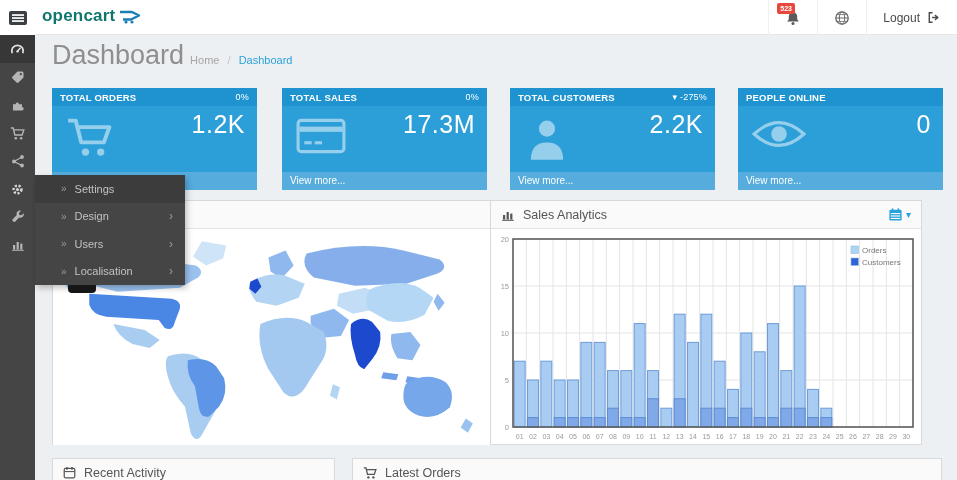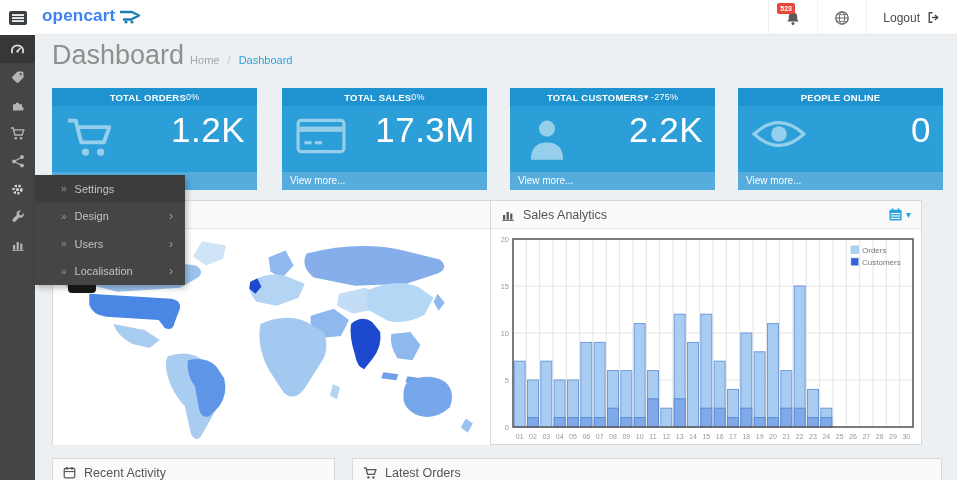--- a/index.html
+++ b/index.html
@@ -4,21 +4,21 @@
 <style>
   * { margin:0; padding:0; box-sizing:border-box; }
   html,body { background:#edf0f2; }
   body { font-family:"Liberation Sans", sans-serif; }
   .app { position:relative; width:957px; height:480px; overflow:hidden; background:#edf0f2; }
 
   
   .header { position:absolute; left:0; top:0; width:957px; height:35px; background:#ffffff; border-bottom:1px solid #e6e6e6; z-index:30; }
   .menu-toggle { position:absolute; left:0; top:0; width:36px; height:35px; background:#fff; display:flex; align-items:center; justify-content:center; cursor:pointer; }
   .logo { position:absolute; left:42px; top:6px; display:flex; align-items:center; gap:4px; cursor:pointer; }
-  .logo-text { color:#3b82f6; font-size:17px; font-weight:bold; letter-spacing:0.2px; }
+  .logo-text { color:#0f766e; font-size:17px; font-weight:bold; letter-spacing:0.2px; }
   .hdr-right { position:absolute; right:0; top:0; height:35px; display:flex; align-items:stretch; }
   .hdr-item { position:relative; display:flex; align-items:center; justify-content:center; padding:12px 16px; border-left:1px solid #f0f0f0; cursor:pointer;text-align:center; }
   .badge { position:absolute; top:3px; left:8px; background:#e8483c; color:#fff; font-size:7px; font-weight:bold; padding:1px 3px; border-radius:2px; line-height:9px; }
   .logout-lbl { font-size:12px; color:#4a4a4a; margin-right:6px; }
 
   
   .sidebar { position:absolute; left:0; top:35px; width:35px; height:445px; background:#454545; z-index:25; }
   .side-item { width:35px; height:28px; display:flex; align-items:center; justify-content:center; cursor:pointer; }
   .side-item.active { background:#373737; }
 
@@ -33,25 +33,25 @@
   
   .page-head { position:absolute; left:52px; top:40px; display:flex; align-items:baseline; gap:6px; }
   .page-title { font-size:27px; color:#8f8f8f; font-weight:400; }
   .crumbs { font-size:11px; color:#a5a5a5; }
   .crumb-link { color:#a5a5a5; cursor:pointer; }
   .crumb-sep { color:#c5c5c5; margin:0 5px; }
   .crumb-cur { color:#2aa3dc; cursor:pointer; }
 
   
   .tile { position:absolute; top:88px; width:205px; height:102px; background:#2d9fd8; color:#fff; }
-  .tile-head { height:18px; background:#1e93d0; display:flex; align-items:center; justify-content:center; padding:0 8px; font-size:9.5px; font-weight:bold; letter-spacing:0.2px; }
+  .tile-head { height:18px; background:#1e93d0; display:flex; align-items:center; justify-content:space-between; padding:0 8px; font-size:9.5px; font-weight:bold; letter-spacing:0.2px; }
   .tile-delta { font-weight:normal; font-size:9px; }
   .tile-body { position:relative; height:66px; }
   .tile-icon { position:absolute; left:14px; top:10px; }
-  .tile-value { position:absolute; right:12px; top:4px; font-size:35px; font-weight:300; letter-spacing:0.5px; }
+  .tile-value { position:absolute; right:12px; top:4px; font-size:25px; font-weight:300; letter-spacing:0.5px; }
   .tile-foot { display:block; height:18px; background:#55acdd; color:#fff; font-size:10px; line-height:18px; padding:0 8px; text-decoration:none; cursor:pointer; }
 
   
   .panel { position:absolute; background:#fff; border:1px solid #d9d9d9; }
   .panel-head { height:28px; background:#fafafa; border-bottom:1px solid #e3e3e3; display:flex; align-items:center; padding:0 10px; gap:8px; font-size:12.5px; color:#555; }
   .panel-head .spacer { flex:1; }
   .cal-btn { display:flex; align-items:center; gap:3px; cursor:pointer; }
   .cal-caret { color:#2aa3dc; font-size:10px; }
 
   .map-panel  { left:52px;  top:200px; width:445px; height:245px; }

